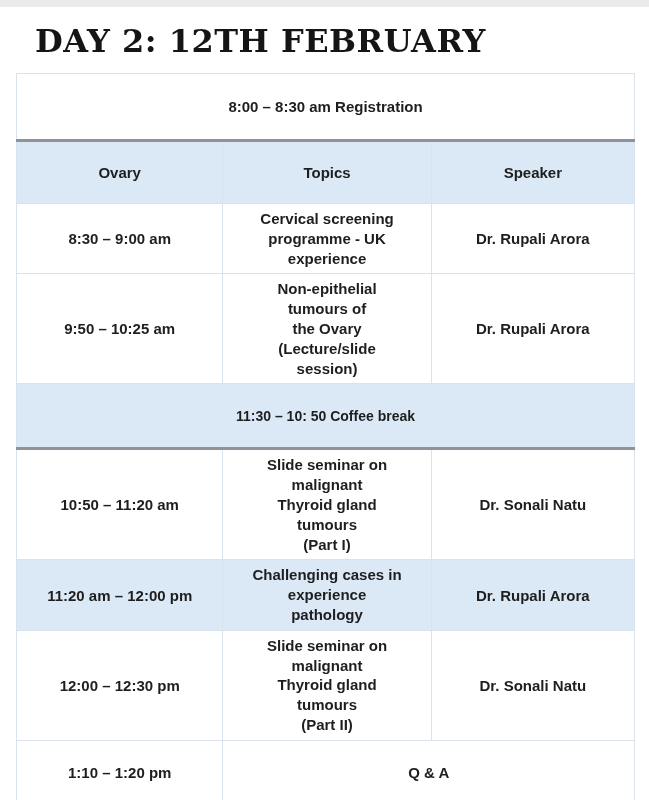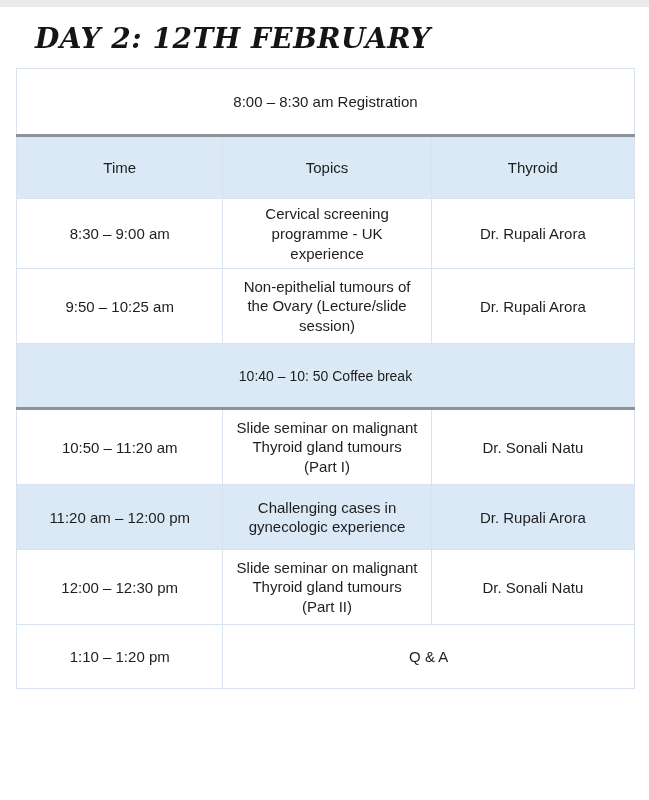--- a/index.html
+++ b/index.html
@@ -15,47 +15,46 @@
     color: #1e1e1e;
   }
   .top-strip {
     width: 100%;
     height: 7px;
     background: #eaeaea;
   }
   .page-title {
     margin: 15px 20px 13px 35px;
     font-family: "DejaVu Serif", serif;
-    font-size: 28px;
+    font-size: 32px;
     font-weight: 700;
     letter-spacing: 0.5px;
     color: #151515;
-    font-style: italic;
   }
   .table-wrap {
     margin-left: 16px;
     margin-right: 14px;
   }
   table.schedule {
     width: 100%;
     border-collapse: collapse;
     table-layout: fixed;
     border: 1px solid #8f959c;
   }
   col.c-time  { width: 33.4%; }
   col.c-topic { width: 33.7%; }
   col.c-speaker { width: 32.9%; }
 
   td, th {
     border: 1px solid #d9e3ef;
     text-align: center;
     vertical-align: middle;
-    font-weight: 400;
+    font-weight: 700;
     font-size: 15px;
-    padding: 5px 10px;
+    padding: 5px 28px;
     color: #1e1e1e;
   }
   tr.r-registration td {
     height: 55px;
     background: #ffffff;
     font-size: 15px;
   }
   tr.r-header th {
     height: 51px;
     background: #dbe8f5;
@@ -90,57 +89,57 @@
         <col class="c-topic">
         <col class="c-speaker">
     </colgroup>
 
     <tbody>
         <tr class="r-registration">
       <td colspan="3">8:00 – 8:30 am Registration</td>
     </tr>
 
     <tr class="r-header">
-      <th>Time</th>
+      <th>Ovary</th>
       <th>Topics</th>
-      <th>Thyroid</th>
+      <th>Speaker</th>
     </tr>
 
     <tr class="r-session white">
       <td class="time-cell">8:30 – 9:00 am</td>
       <td class="topic-cell">Cervical screening
 programme - UK experience</td>
       <td class="speaker-cell">Dr. Rupali Arora</td>
     </tr>
 
 
     <tr class="r-session white tall">
       <td class="time-cell">9:50 – 10:25 am</td>
       <td class="topic-cell">Non-epithelial tumours of
 the Ovary (Lecture/slide
 session)</td>
       <td class="speaker-cell">Dr. Rupali Arora</td>
     </tr>
 
     <tr class="r-coffee">
-      <td colspan="3">10:40 – 10: 50 Coffee break</td>
+      <td colspan="3">11:30 – 10: 50 Coffee break</td>
     </tr>
 
     <tr class="r-session white tall">
       <td class="time-cell">10:50 – 11:20 am</td>
       <td class="topic-cell">Slide seminar on malignant
 Thyroid gland tumours
 (Part I)</td>
       <td class="speaker-cell">Dr. Sonali Natu</td>
     </tr>
 
     <tr class="r-session blue">
       <td class="time-cell">11:20 am – 12:00 pm</td>
       <td class="topic-cell">Challenging cases in
-gynecologic experience</td>
+experience pathology</td>
       <td class="speaker-cell">Dr. Rupali Arora</td>
     </tr>
 
     <tr class="r-session white tall">
       <td class="time-cell">12:00 – 12:30 pm</td>
       <td class="topic-cell">Slide seminar on malignant
 Thyroid gland tumours
 (Part II)</td>
       <td class="speaker-cell">Dr. Sonali Natu</td>
     </tr>

